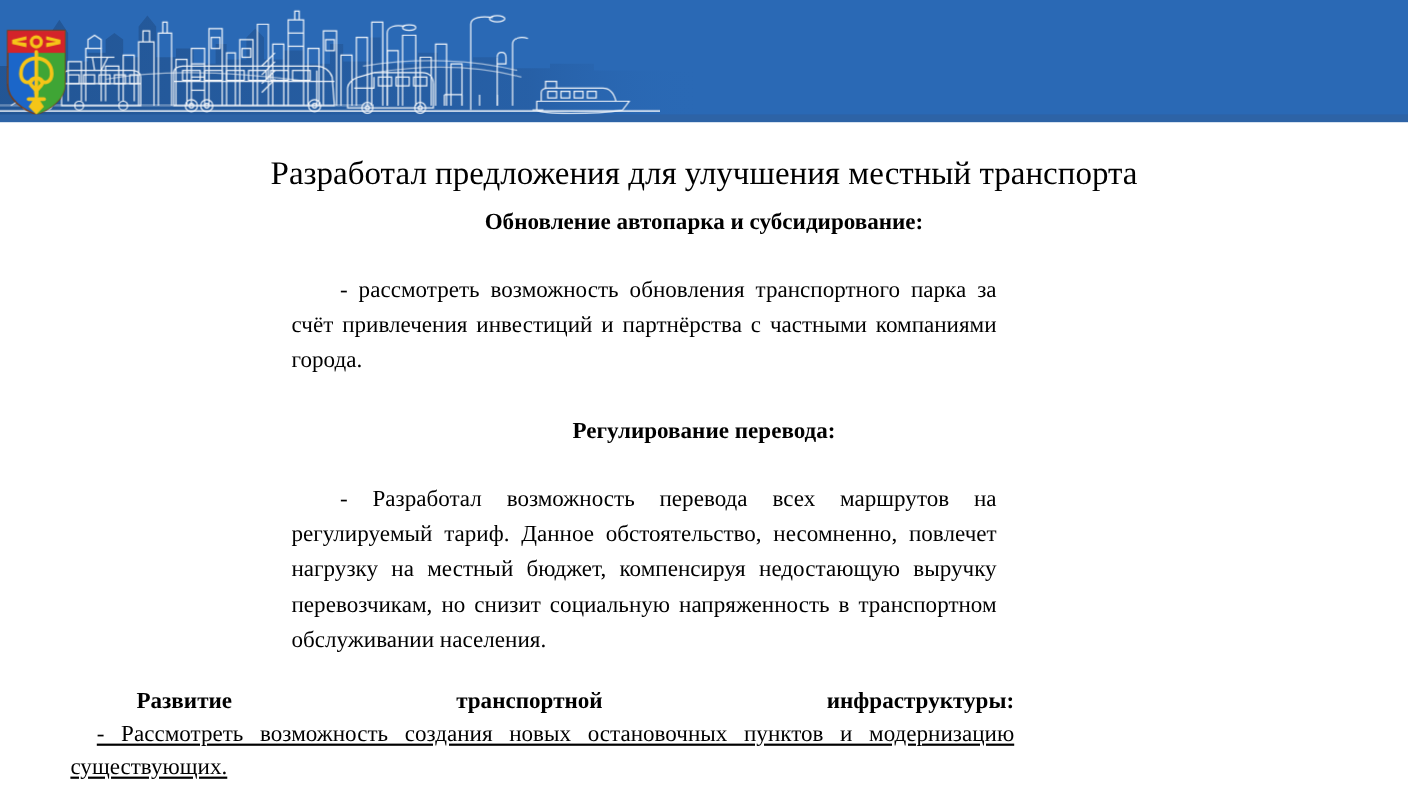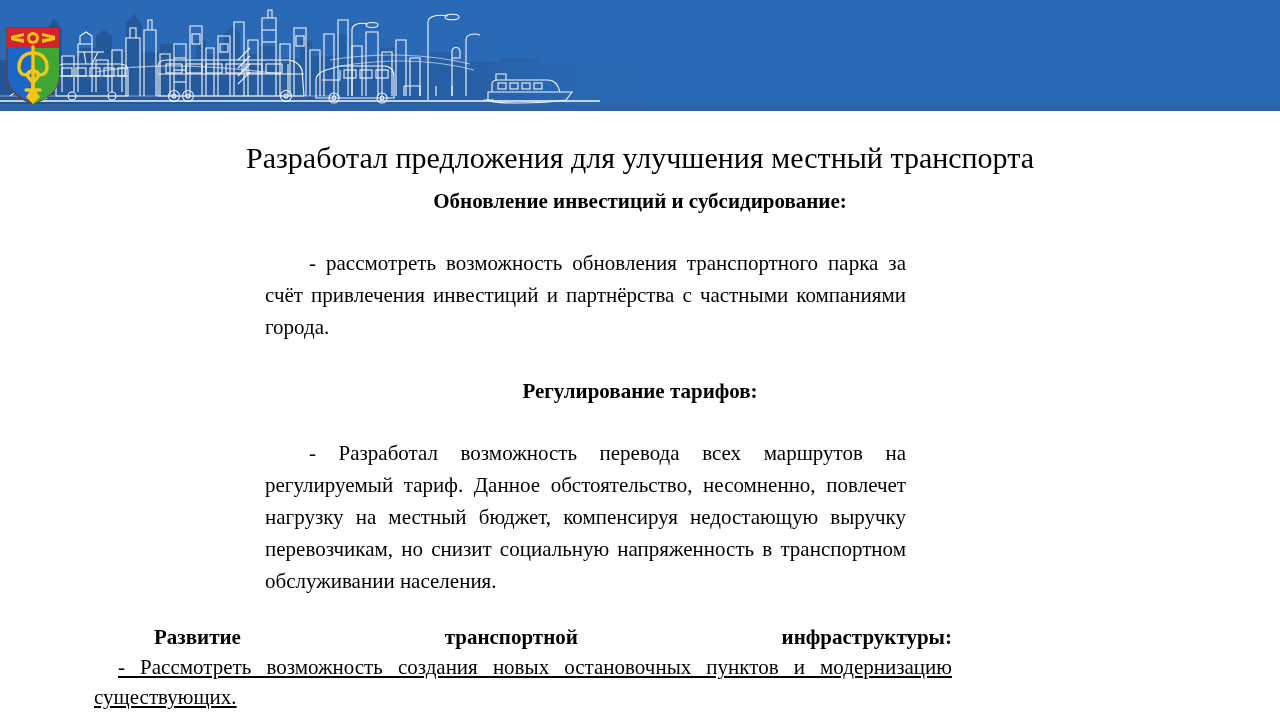--- a/index.html
+++ b/index.html
@@ -93,21 +93,21 @@
     margin-left: 265px;
     text-align: justify;
     text-indent: 44px;
     font-size: 21px;
     line-height: 32px;
     margin-top: 20px;
   }
 
   .block-wide {
     width: 858px;
-    margin-left: 94px;
+    margin-left: 64px;
     font-size: 21px;
     line-height: 30px;
   }
   .block-wide .wide-head {
     font-weight: bold;
     text-align: justify;
     text-align-last: justify;
     text-indent: 60px;
   }
   .block-wide .wide-para {
@@ -291,29 +291,29 @@
     <path d="M27,59 L34,70 L27,77 L20,70 Z" fill="#f5c518"></path>
   </svg>
 
   <div class="banner-bottom-stripe"></div>
 </div>
 
 <h1 class="slide-title">Разработал предложения для улучшения местный транспорта</h1>
 
 <div class="content">
 
-  <div class="sect-head h1">Обновление инвестиций и субсидирование:</div>
+  <div class="sect-head h1">Обновление автопарка и субсидирование:</div>
 
   <div class="sp1"></div>
 
   <p class="para-narrow">-  рассмотреть возможность обновления транспортного парка за счёт привлечения инвестиций и партнёрства с частными компаниями города.</p>
 
   <div class="sp2"></div>
 
-  <div class="sect-head">Регулирование тарифов:</div>
+  <div class="sect-head">Регулирование перевода:</div>
 
   <div class="sp1"></div>
 
   <p class="para-narrow">-  Разработал возможность перевода всех маршрутов на регулируемый тариф. Данное обстоятельство, несомненно, повлечет нагрузку на местный бюджет, компенсируя недостающую выручку перевозчикам, но снизит социальную напряженность в транспортном обслуживании населения.</p>
 
   <div class="sp4"></div>
 
   <div class="block-wide">
     <div class="wide-head">Развитие транспортной инфраструктуры:</div>
     <div class="wide-para">-  Рассмотреть возможность создания новых остановочных пунктов и модернизацию существующих.</div>

